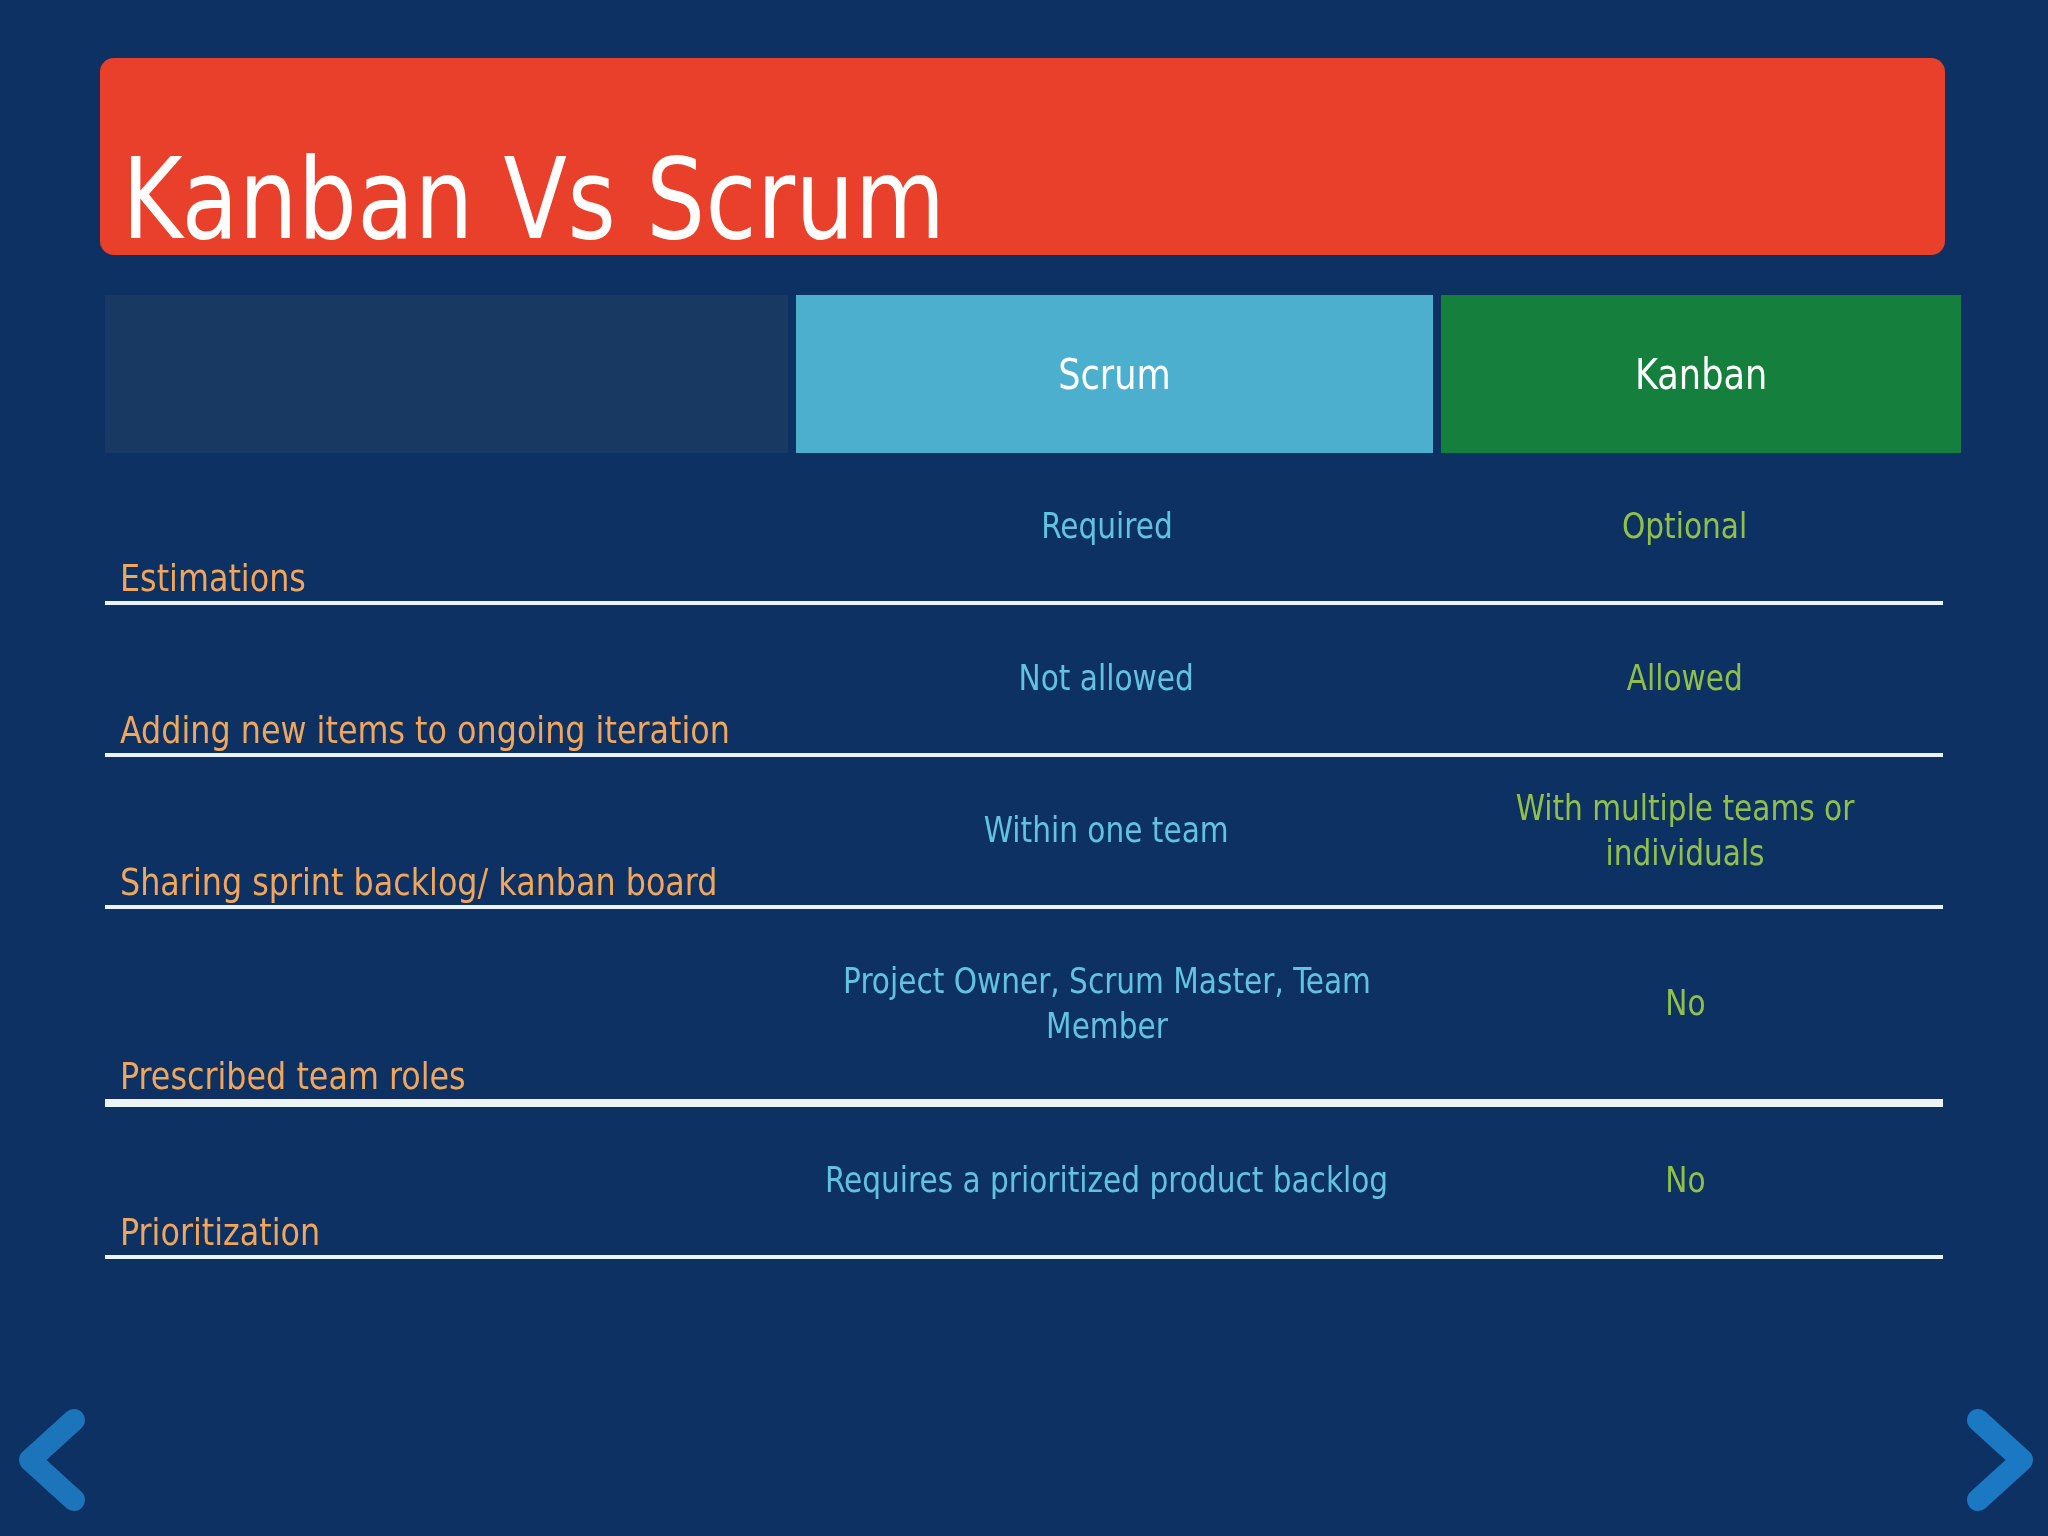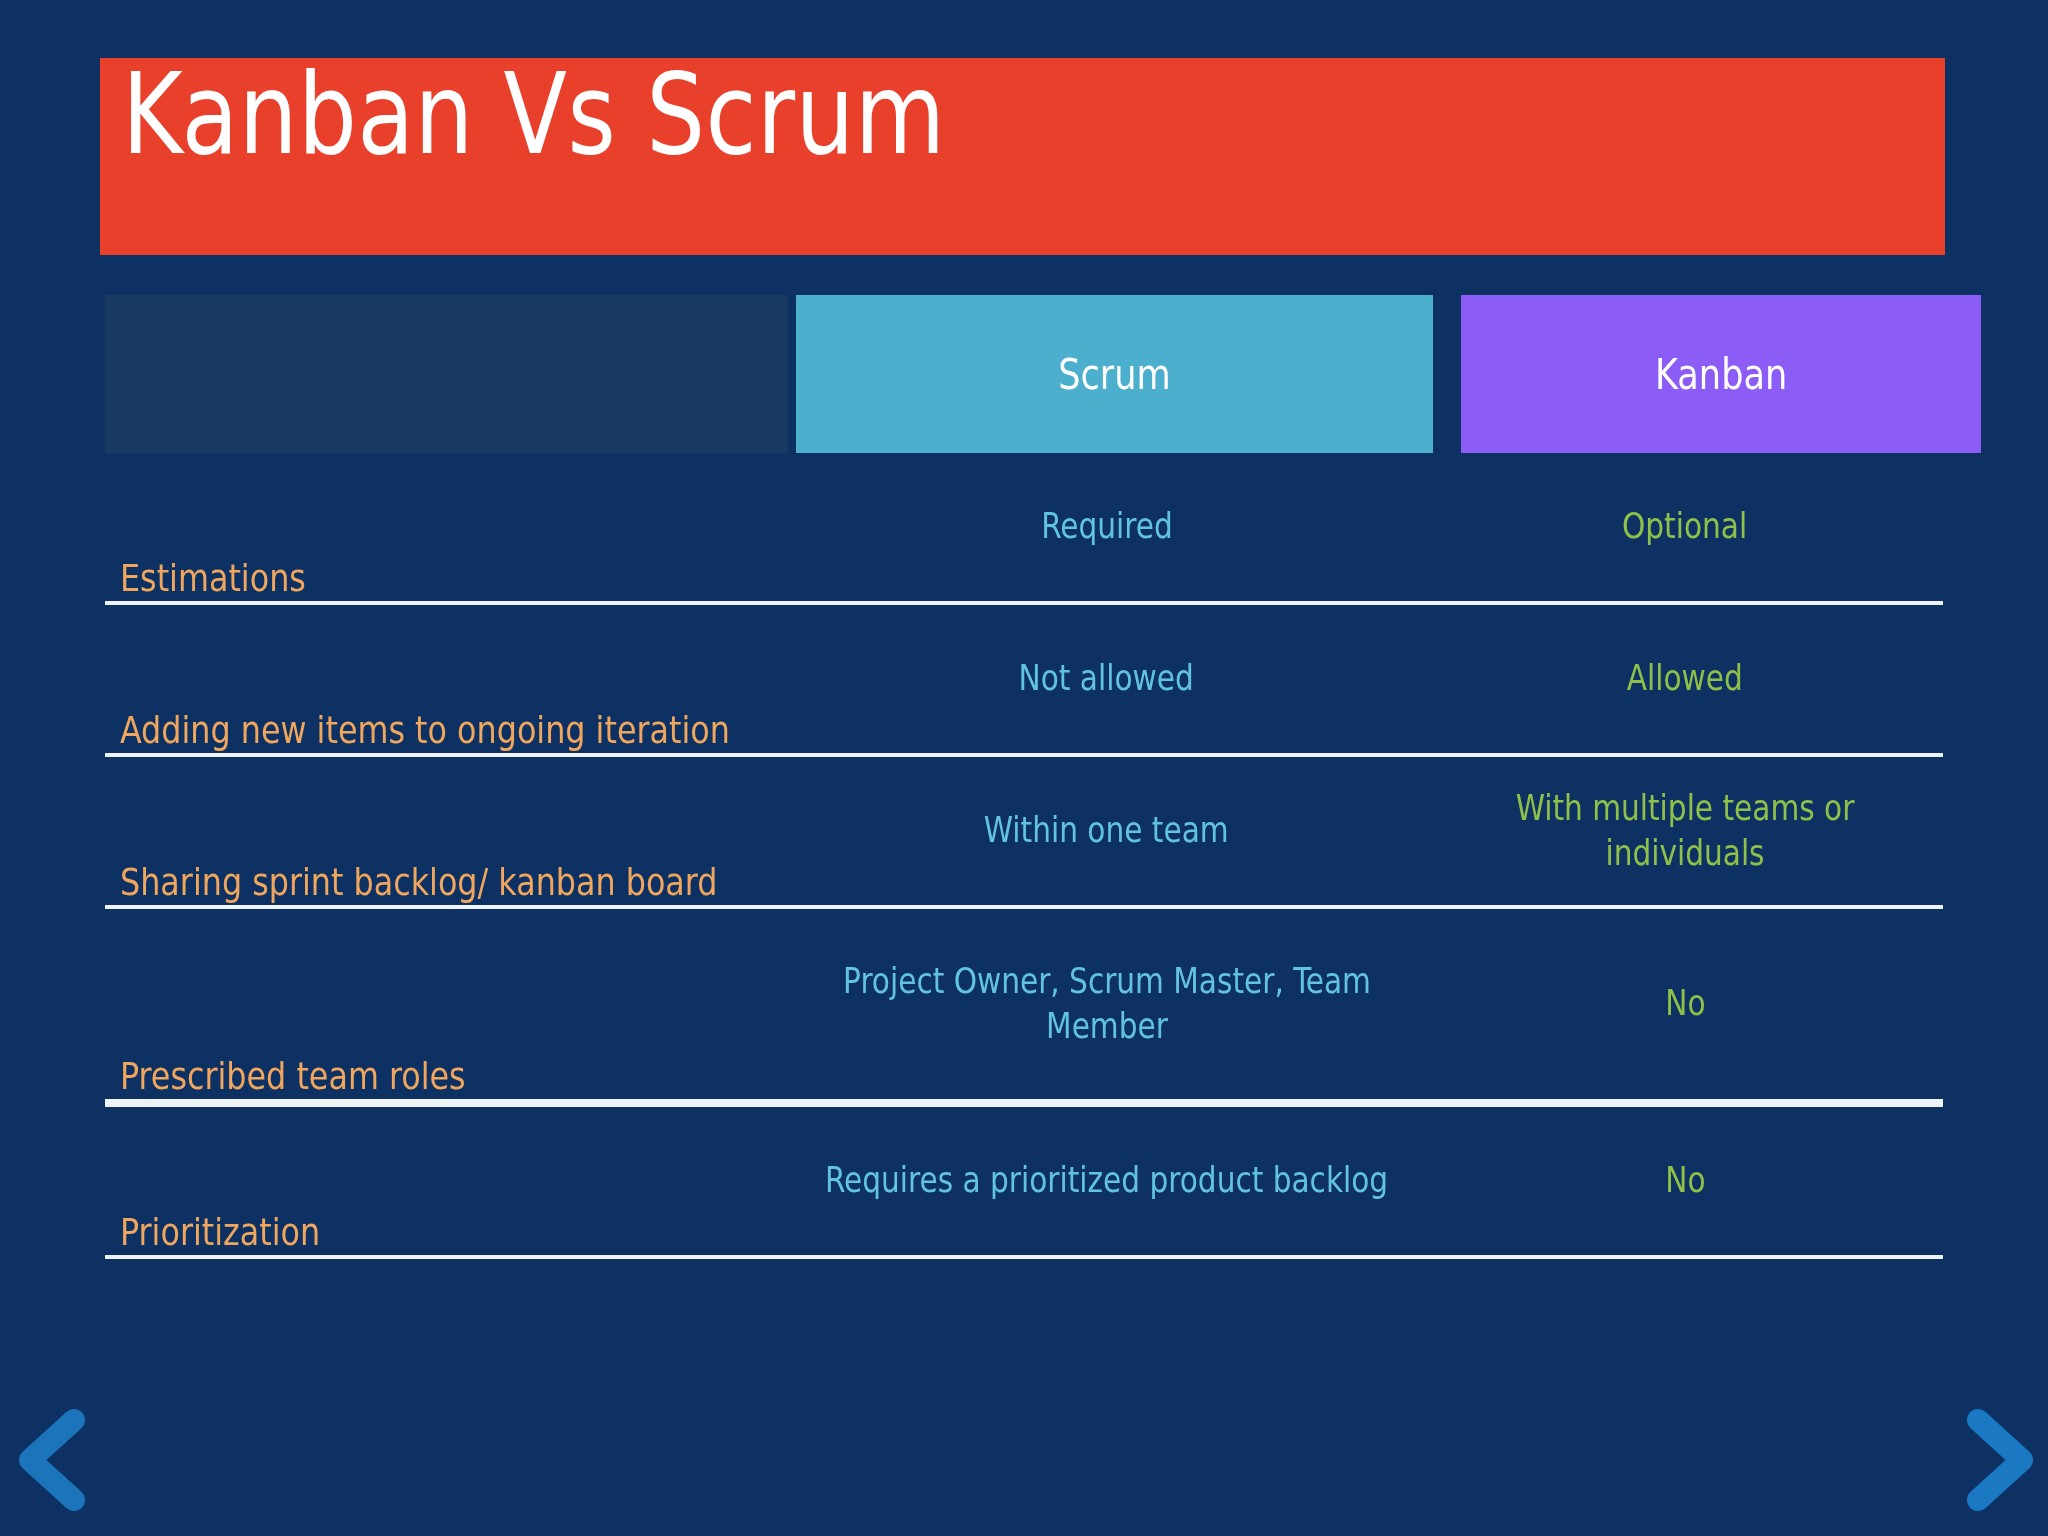--- a/index.html
+++ b/index.html
@@ -24,21 +24,22 @@
 
   
   #title-banner {
     position: absolute;
     left: 100px;
     top: 58px;
     width: 1845px;
     height: 197px;
     background: #e8402a;
     display: flex;
-    align-items: flex-start;
+    align-items: flex-end;
+    border-radius: 14px;
   }
   #title-text {
     color: #ffffff;
     font-size: 112px;
     font-weight: 300;
     line-height: 1;
     letter-spacing: 0.5px;
     margin-left: 22px;
     transform: scaleX(0.92);
     transform-origin: left center;
@@ -83,21 +84,21 @@
     display: flex;
     align-items: center;
     justify-content: center;
     text-align: center;
   }
 
   
   #header-row { height: 158px; gap: 8px; }
   #header-row .cell-label   { background: #183962; }
   #header-row .cell-scrum   { background: #4bafcd; }
-  #header-row .cell-kanban  { background: #8b5cf6; margin-left: 20px; }
+  #header-row .cell-kanban  { background: #15803d; }
   #header-row .hdr-text {
     color: #ffffff;
     font-size: 42px;
     font-weight: 300;
     transform: scaleX(0.93);
   }
 
   
   .data-row { min-height: 148px; }
   .data-row.tall { min-height: 190px; }

